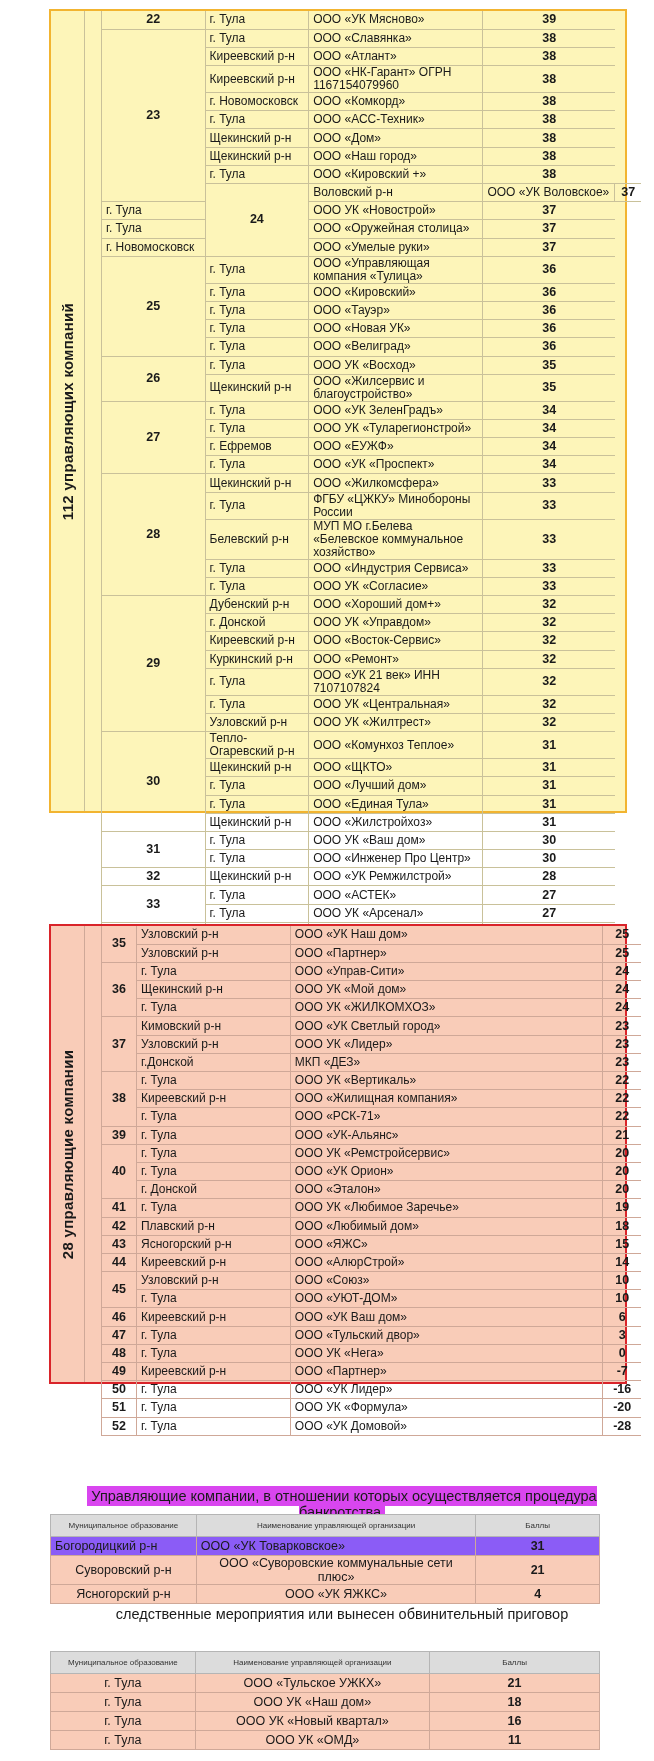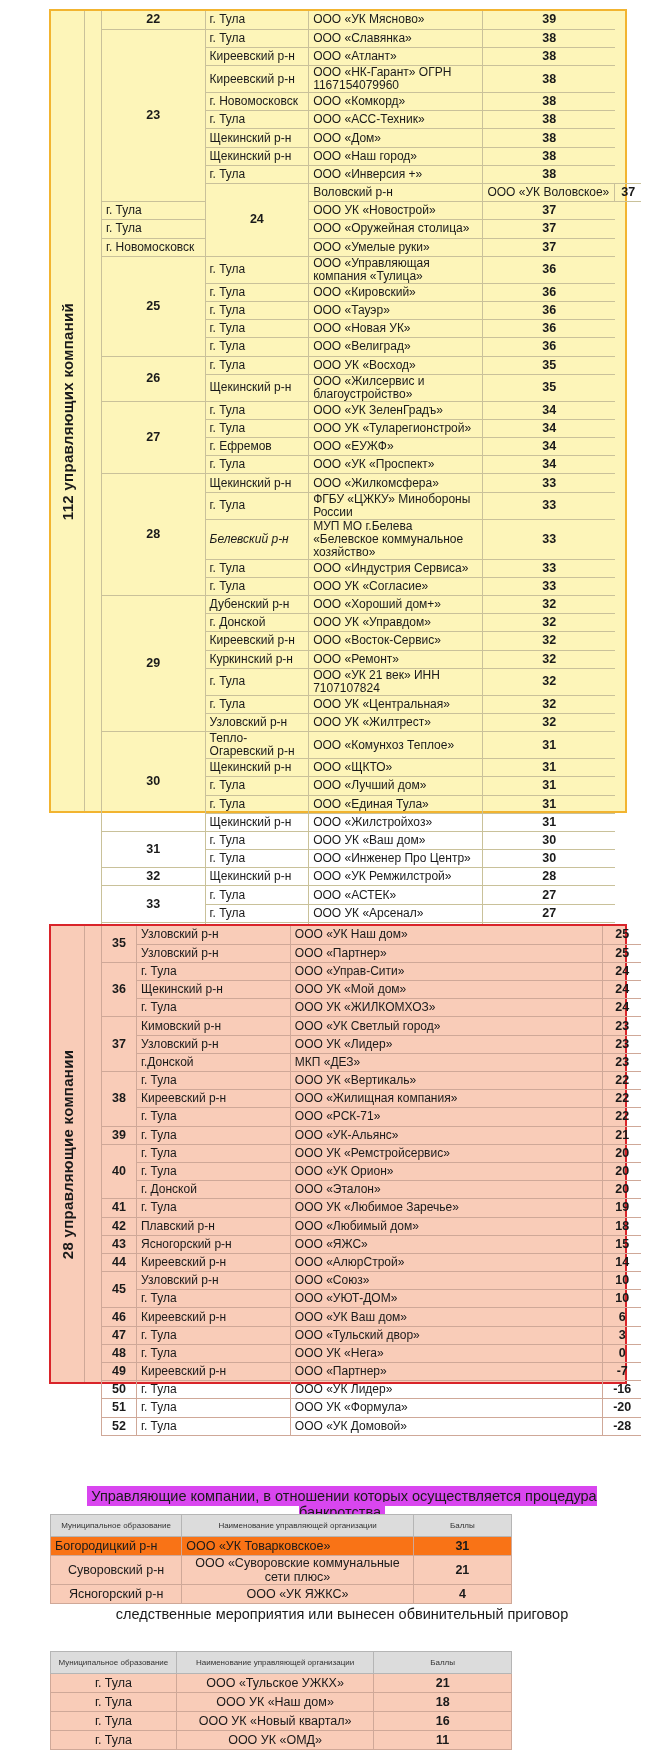--- a/index.html
+++ b/index.html
@@ -14,25 +14,25 @@
   table.main td { height: 18.2px; padding: 0 4px; border: 1px solid #c9c19a; line-height: 13px; }
   .block.red table.main td { border-color: #cfa898; }
   table.main td.rank { width: 35px; text-align: center; font-weight: bold; font-size: 12.5px; }
   table.main td.mun { width: 154px; }
   table.main td.org { width: 313px; }
   table.main td.score { width: 38px; text-align: center; font-weight: bold; font-size: 12.5px; }
   table.main tr:first-child td { border-top: none; }
   table.main tr td:last-child { border-right: none; }
   .section-title { position: absolute; font-size: 14.5px; color: #1a1a1a; text-align: center; }
   .title-bg { background: #d946ef; padding: 2px 4px; }
-  table.small { position: absolute; left: 50px; width: 462px; border-collapse: collapse; font-size: 12px; }
+  table.small { position: absolute; left: 50px; width: 550px; border-collapse: collapse; font-size: 12px; }
   table.small th { background: #dcdcdc; font-weight: normal; font-size: 8px; height: 22px; border: 1px solid #b5b5b5; color: #333; line-height: 9px; }
   table.small td { height: 19px; padding: 0 4px; border: 1px solid #cfa898; font-size: 12.5px; }
   table.small td.score { text-align: center; font-weight: bold; }
-  tr.row-yellow td { background: #f97316; }
+  tr.row-yellow td { background: #8b5cf6; }
   tr.row-red td { background: #f9ccb8; text-align: center; }
 </style>
 </head>
 <body>
 
 <div class="block yellow" style="height:804px;">
   <div class="side">
       <span>112 управляющих компаний</span>
     </div>
   <table class="main">
@@ -74,21 +74,21 @@
           <td class="org">ООО «Дом»</td>
           <td class="score">38</td>
         </tr>
         <tr>
           <td class="mun">Щекинский р-н</td>
           <td class="org">ООО «Наш город»</td>
           <td class="score">38</td>
         </tr>
         <tr>
           <td class="mun">г. Тула</td>
-          <td class="org">ООО «Инверсия +»</td>
+          <td class="org">ООО «Кировский +»</td>
           <td class="score">38</td>
         </tr>
         <tr>
           <td class="rank" rowspan="4">24</td>
           <td class="mun">Воловский р-н</td>
           <td class="org">ООО «УК Воловское»</td>
           <td class="score">37</td>
         </tr>
         <tr>
           <td class="mun">г. Тула</td>
@@ -168,21 +168,21 @@
           <td class="mun">Щекинский р-н</td>
           <td class="org">ООО «Жилкомсфера»</td>
           <td class="score">33</td>
         </tr>
         <tr>
           <td class="mun">г. Тула</td>
           <td class="org">ФГБУ «ЦЖКУ» Минобороны России</td>
           <td class="score">33</td>
         </tr>
         <tr>
-          <td class="mun" style="height: 26px; font-style: italic;">Белевский р-н</td>
+          <td class="mun" style="height: 26px;">Белевский р-н</td>
           <td class="org">МУП МО г.Белева «Белевское коммунальное хозяйство»</td>
           <td class="score">33</td>
         </tr>
         <tr>
           <td class="mun">г. Тула</td>
           <td class="org">ООО «Индустрия Сервиса»</td>
           <td class="score">33</td>
         </tr>
         <tr>
           <td class="mun">г. Тула</td>

